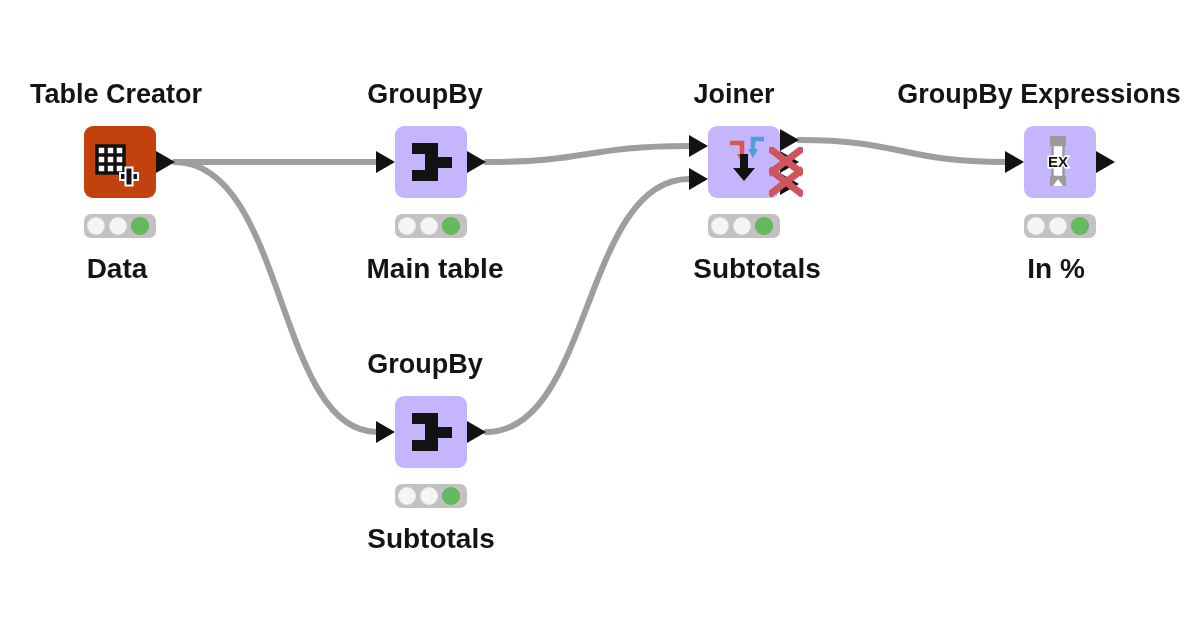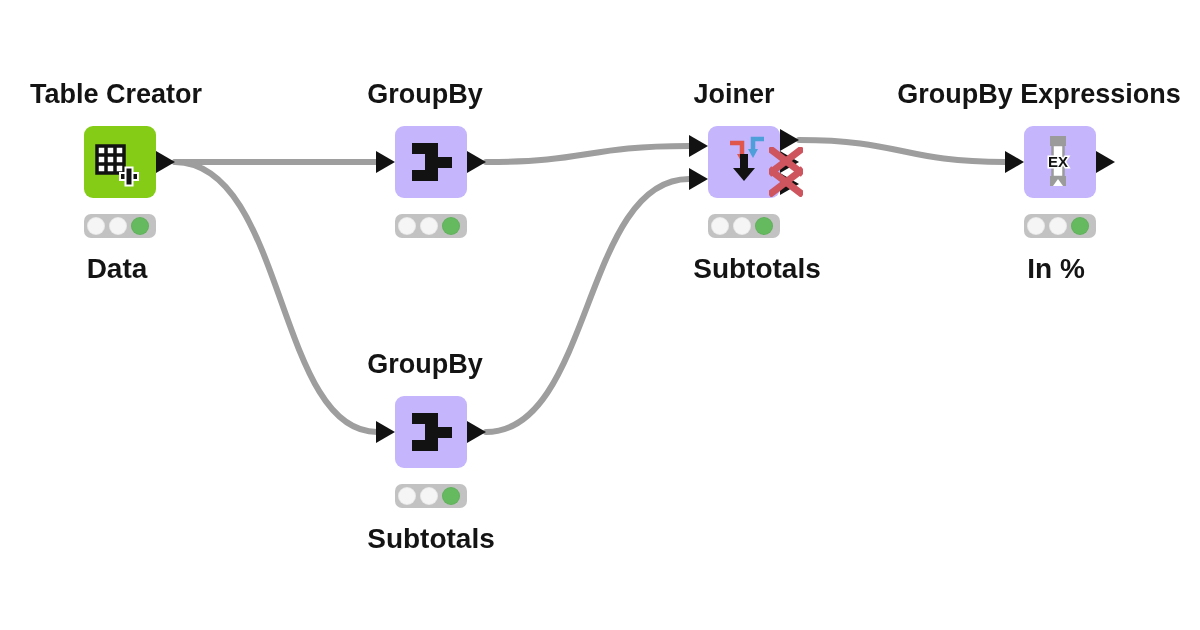--- a/index.html
+++ b/index.html
@@ -6,21 +6,21 @@
   body{
     width:1200px;height:630px;position:relative;overflow:hidden;
     background:#ffffff;
     font-family:"Liberation Sans", sans-serif;
   }
   #wires{position:absolute;left:0;top:0;z-index:0;}
   .wire{fill:none;stroke:#9E9E9E;stroke-width:6;stroke-linecap:round;}
 
   .node{position:absolute;width:72px;height:72px;border-radius:9px;z-index:2;}
   .node.yellow{background:#c4b5fd;}
-  .node.orange{background:#84cc16;}
+  .node.orange{background:#c2410c;}
 
   .node-title{
     position:absolute;top:-48px;white-space:nowrap;
     transform:translateX(-50%);
     font-size:27px;font-weight:700;color:#141414;line-height:32px;
   }
   .node-label{
     position:absolute;top:126px;white-space:nowrap;
     transform:translateX(-50%);
     font-size:28px;font-weight:700;color:#141414;line-height:33px;
@@ -83,20 +83,21 @@
       <rect x="43" y="31" width="14" height="11"></rect>
     </g>
   </svg>
   <span class="port in mid"></span>
   <span class="port out mid"></span>
   <div class="traffic">
     <span class="light light-off"></span>
     <span class="light light-off"></span>
     <span class="light light-green"></span>
   </div>
+  <div class="node-label" style="left:40px">Main table</div>
 </div>
 
 <div class="node yellow" style="left:708px;top:126px">
   <div class="node-title" style="left:26px">Joiner</div>
   <svg class="node-icon" width="72" height="72" viewBox="0 0 72 72">
     <polyline points="22,17 34,17 34,29" fill="none" stroke="#E0564B" stroke-width="4.5"></polyline>
     <polygon points="29,28 39,28 34,37" fill="#E0564B"></polygon>
     <polyline points="56,13 45,13 45,24" fill="none" stroke="#4C9FD8" stroke-width="4.5"></polyline>
     <polygon points="40,23 50,23 45,32" fill="#4C9FD8"></polygon>
     <rect x="32" y="28" width="8" height="15" fill="#121212"></rect>

